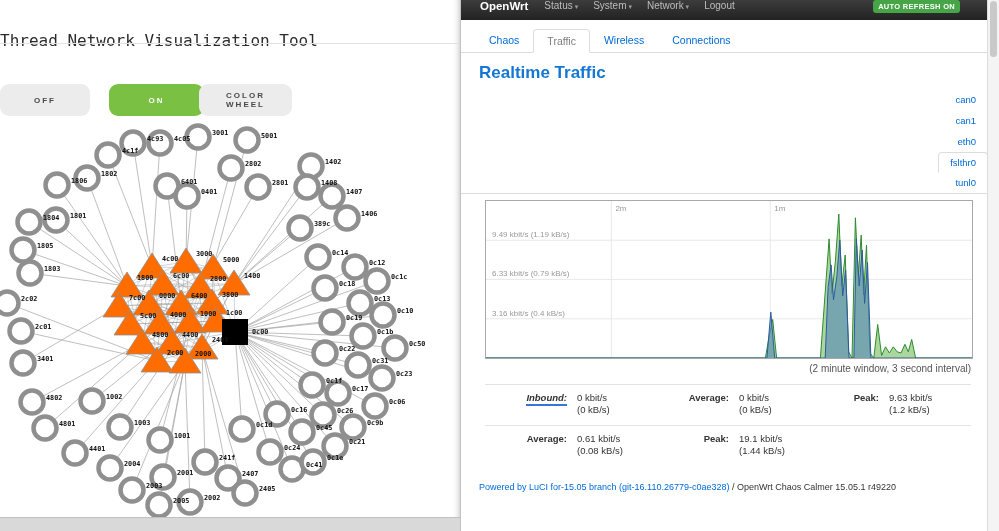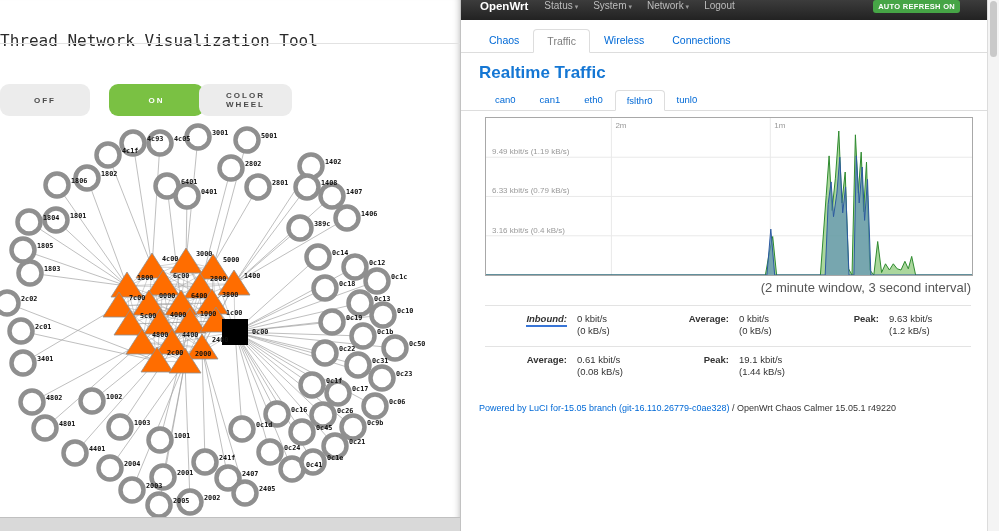--- a/index.html
+++ b/index.html
@@ -30,26 +30,26 @@
   .brand{color:#fff;font-size:11.5px;font-weight:bold;margin-right:16px;}
   .nav-item{color:#bdbdbd;font-size:10px;margin-right:15px;cursor:pointer;white-space:nowrap;}
   .nav-item .caret{font-size:7px;color:#9a9a9a;}
   .badge{margin-left:auto;margin-right:28px;background:#46a546;color:#fff;font-size:7.5px;font-weight:bold;
     padding:2px 5px;border-radius:3px;letter-spacing:.3px;white-space:nowrap;cursor:pointer;}
   .tabs{display:flex;align-items:flex-end;padding:8px 0 0 14px;border-bottom:1px solid #ddd;}
   .tab{font-size:10.5px;color:#0069d6;padding:5px 13px;border:1px solid transparent;cursor:pointer;white-space:nowrap;}
   .tab.active{color:#7d7d7d;background:#fff;border:1px solid #ddd;border-bottom:1px solid #fff;
     border-radius:4px 4px 0 0;margin-bottom:-1px;}
   .heading{color:#1577d4;font-size:17px;font-weight:bold;margin:10px 0 4px 18px;}
-  .iface-tabs{display:flex;align-items:flex-end;padding:2px 0 0 22px;border-bottom:1px solid #ddd;}
+  .iface-tabs{display:flex;align-items:flex-end;padding:2px 0 0 22px;border-bottom:1px solid #ddd;flex-direction:column;}
   .iface-tab{font-size:9.5px;color:#0069d6;padding:4px 11px;border:1px solid transparent;cursor:pointer;}
   .iface-tab.active{background:#fff;border:1px solid #ddd;border-bottom:1px solid #fff;border-radius:4px 4px 0 0;margin-bottom:-1px;}
   .graph-wrap{margin:6px 0 0 24px;width:486px;}
   #traffic-svg{display:block;border:1px solid #a8a8a8;background:#fff;}
-  .caption{text-align:right;font-size:13px;color:#555;margin-top:4px;}
+  .caption{text-align:right;font-size:10px;color:#555;margin-top:4px;}
   .stats{margin:10px 0 0 24px;width:486px;font-size:9.5px;color:#333;}
   .stat-row{display:grid;grid-template-columns:92px 100px 62px 105px 45px 1fr;border-top:1px solid #e3e3e3;padding:7px 0 8px 0;}
   .stat-label{text-align:right;font-weight:bold;padding-right:10px;}
   .stat-label span{border-bottom:2px solid transparent;padding-bottom:1px;font-style:italic;}
   .stat-key{text-align:right;font-weight:bold;padding-right:10px;}
   .stat-val div{line-height:1.3;}
   .footer{margin:17px 0 0 18px;font-size:9px;color:#333;}
   .flink{color:#0069d6;cursor:pointer;}
   .scrollbar{position:absolute;right:0;top:0;width:11px;height:531px;background:#f4f4f4;border-left:1px solid #dcdcdc;}
   .scroll-thumb{position:absolute;top:1px;left:2px;width:7px;height:56px;border-radius:4px;background:#c9c9c9;}

